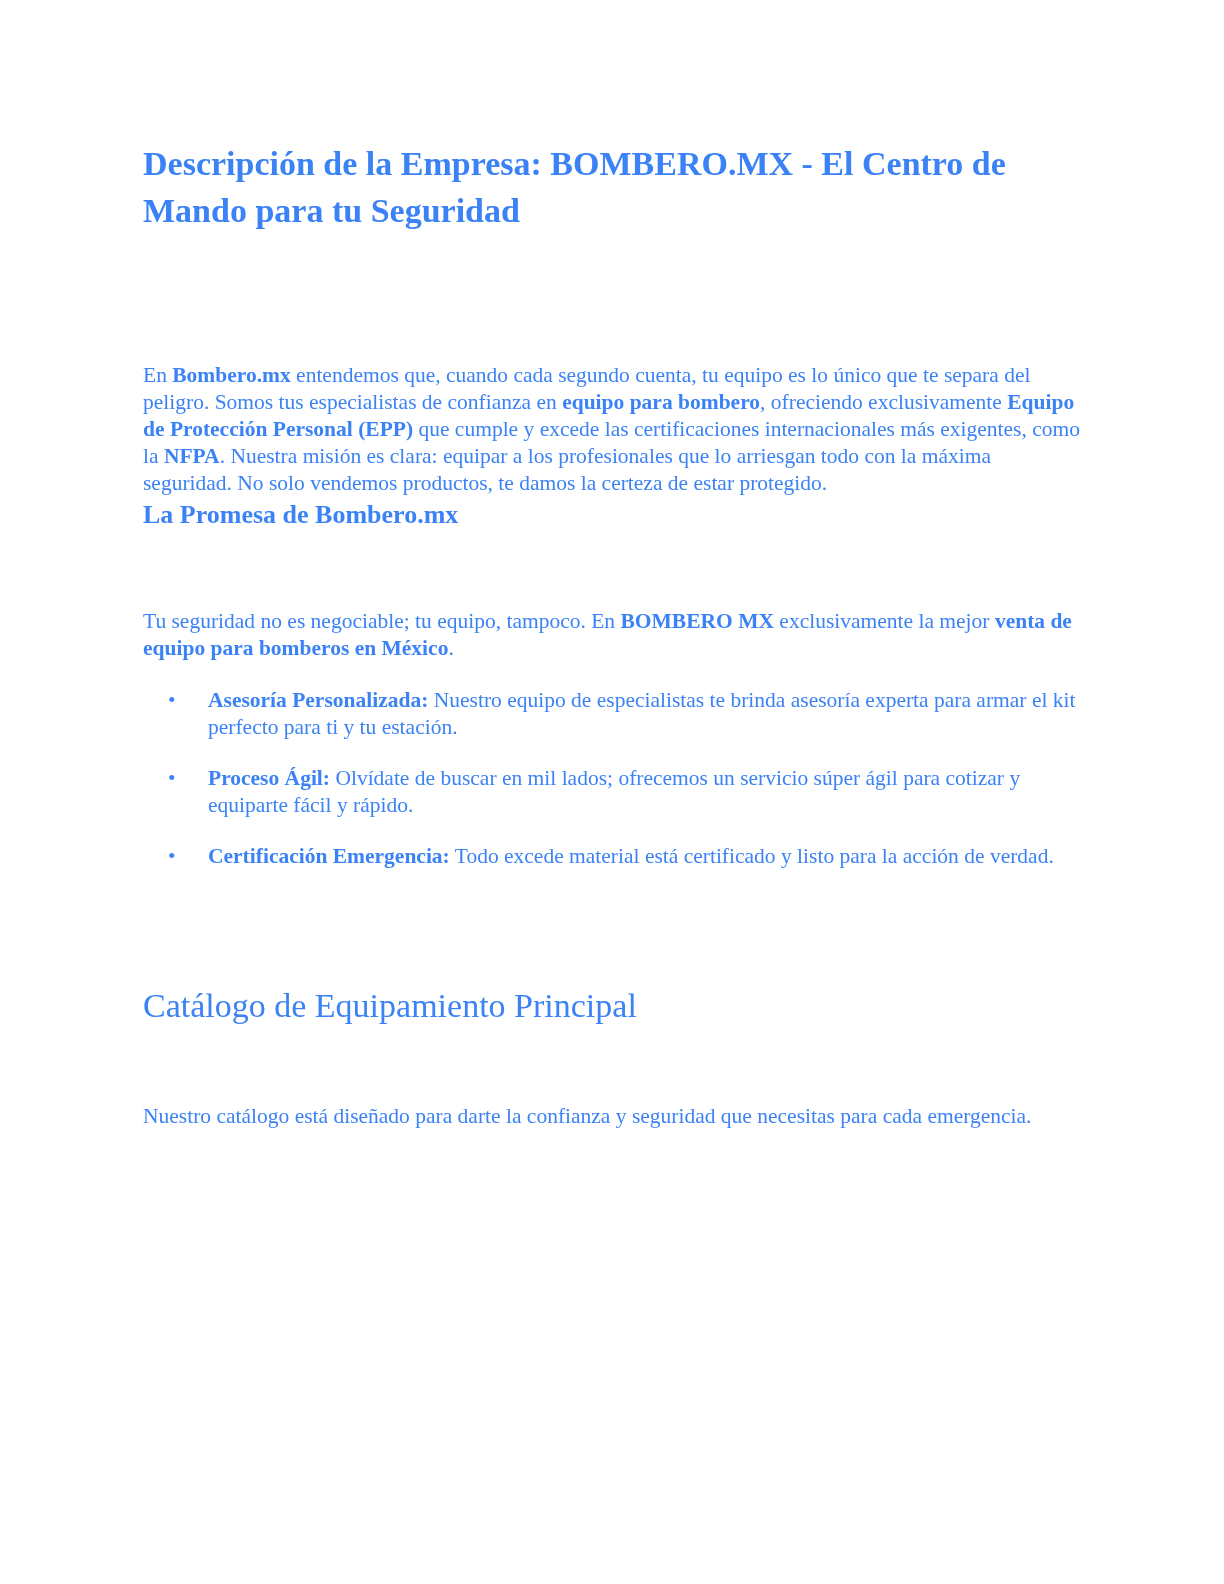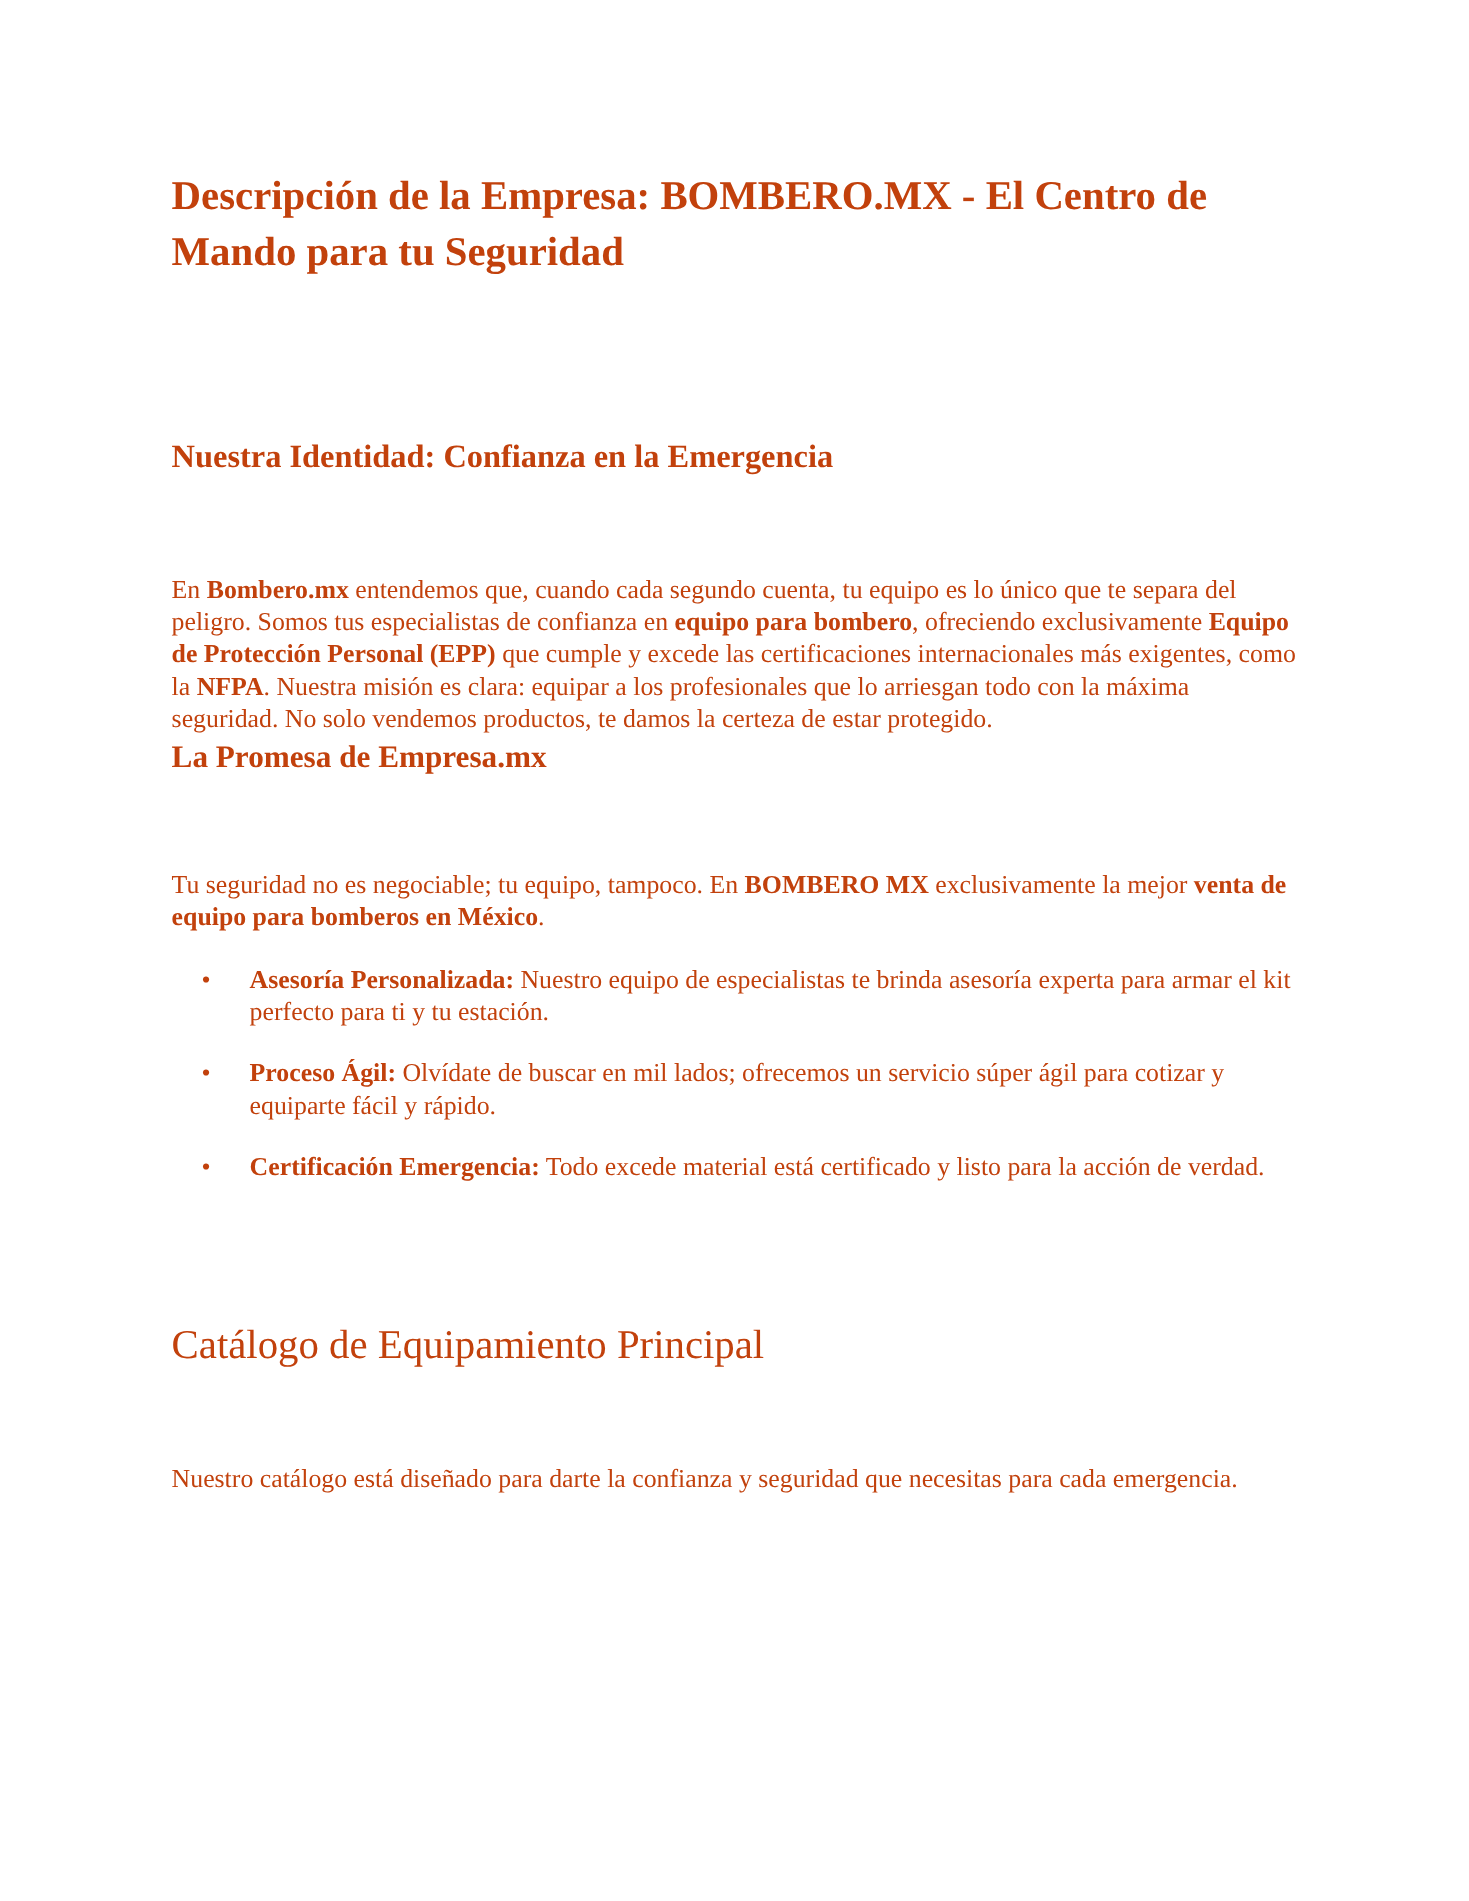--- a/index.html
+++ b/index.html
@@ -8,21 +8,21 @@
     background: #ffffff;
   }
   .page {
     position: relative;
     width: 1224px;
     height: 1584px;
     margin: 0 auto;
     box-sizing: border-box;
     padding: 140px 144px 0 143px;
     background: #ffffff;
-    color: #c2410c;
+    color: #3b82f6;
     font-family: "Liberation Serif", "DejaVu Serif", serif;
     font-size: 21.5px;
     line-height: 27px;
     overflow: hidden;
   }
   .doc-title {
     font-size: 34px;
     line-height: 47px;
     font-weight: bold;
     margin: 0 0 128px 0;
@@ -70,25 +70,24 @@
   }
   b { font-weight: bold; }
 </style>
 </head>
 <body>
 
 <div class="page">
 
   <h1 class="doc-title"><span>Descripción de la Empresa: BOMBERO.MX - El Centro de Mando para tu Seguridad</span></h1>
 
-  <h2 class="doc-h2">Nuestra Identidad: Confianza en la Emergencia</h2>
 
   <p class="para para-identity"><span>En </span><b>Bombero.mx</b><span> entendemos que, cuando cada segundo cuenta, tu equipo es lo único que te separa del peligro. Somos tus especialistas de confianza en </span><b>equipo para bombero</b><span>, ofreciendo exclusivamente </span><b>Equipo de Protección Personal (EPP)</b><span> que cumple y excede las certificaciones internacionales más exigentes, como la </span><b>NFPA</b><span>. Nuestra misión es clara: equipar a los profesionales que lo arriesgan todo con la máxima seguridad. No solo vendemos productos, te damos la certeza de estar protegido.</span></p>
 
-  <h3 class="doc-h3">La Promesa de Empresa.mx</h3>
+  <h3 class="doc-h3">La Promesa de Bombero.mx</h3>
 
   <p class="para"><span>Tu seguridad no es negociable; tu equipo, tampoco. En </span><b>BOMBERO MX</b><span> exclusivamente la mejor </span><b>venta de equipo para bomberos en México</b><span>.</span></p>
 
   <ul class="bullet-list">
     <li>
       <span class="bullet-marker">•</span>
       <span><b>Asesoría Personalizada:</b><span> Nuestro equipo de especialistas te brinda asesoría experta para armar el kit perfecto para ti y tu estación.</span></span>
     </li>
     <li>
       <span class="bullet-marker">•</span>

